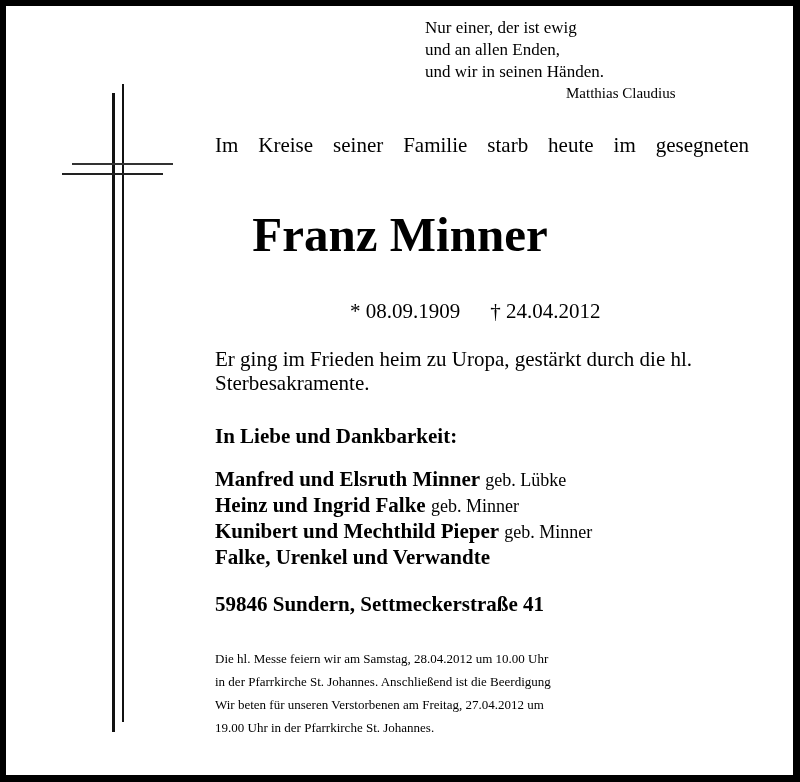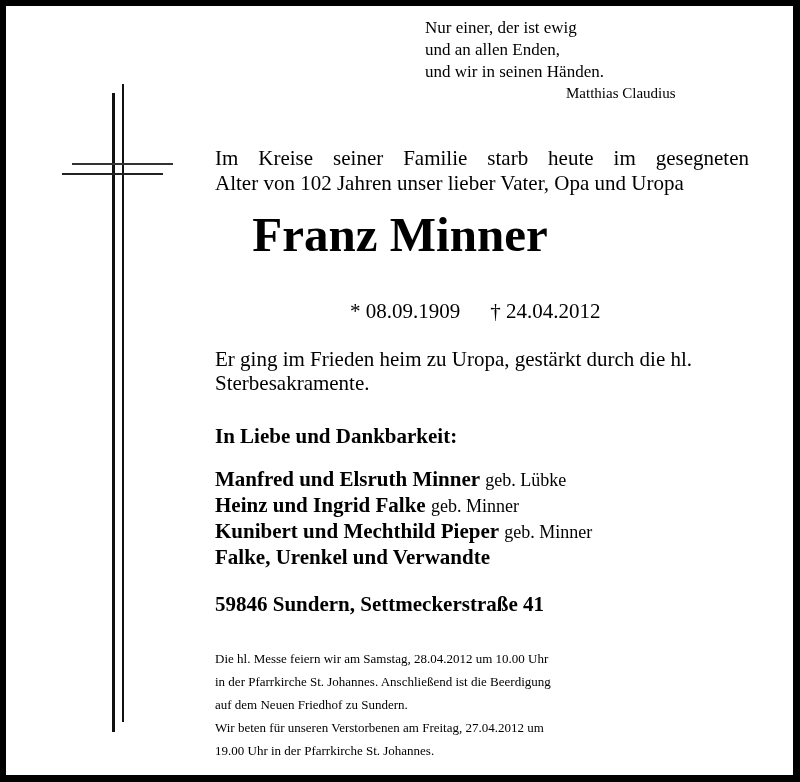--- a/index.html
+++ b/index.html
@@ -2,21 +2,21 @@
 <html><head>
 <meta charset="utf-8">
 <style>
   html, body { margin:0; padding:0; }
   body { width:800px; height:782px; background:#000; position:relative; overflow:hidden; }
   .page { position:absolute; left:6px; top:6px; width:787px; height:769px; background:#fff; }
   .serif { font-family: "Liberation Serif", "DejaVu Serif", serif; color:#000; }
   .abs { position:absolute; white-space:nowrap; }
   .motto { left:425px; top:17px; font-size:17px; line-height:22px; }
   .motto-author { left:566px; top:84px; font-size:15px; line-height:18px; }
-  .intro { left:215px; top:146px; width:534px; font-size:21px; line-height:25px; white-space:normal; }
+  .intro { left:215px; top:133px; width:534px; font-size:21px; line-height:25px; white-space:normal; }
   .intro .l1 { display:block; text-align:justify; text-align-last:justify; }
   .intro .l2 { display:block; }
   .name { left:0; width:800px; top:205px; text-align:center; font-size:49px; font-weight:bold; line-height:60px; }
   .dates { left:350px; top:298px; font-size:21px; line-height:26px; }
   .dates span.gap { display:inline-block; width:30px; }
   .para { left:215px; font-size:21px; line-height:24px; }
   .bold { font-weight:bold; }
   .small { font-weight:normal; font-size:18px;margin-top:7px; }
   .cross-line { position:absolute; background:#111; }
 </style>
@@ -34,21 +34,20 @@
 
 <div class="abs serif motto">
   <div>Nur einer, der ist ewig</div>
   <div>und an allen Enden,</div>
   <div>und wir in seinen Händen.</div>
 </div>
 <div class="abs serif motto-author">Matthias Claudius</div>
 
 <div class="abs serif intro">
   <span class="l1">Im Kreise seiner Familie starb heute im gesegneten</span>
-  <span class="l2">Alter von 102 Jahren unser lieber Vater, Opa und Uropa</span>
 </div>
 
 <div class="abs serif name">Franz Minner</div>
 
 <div class="abs serif dates">
   <span>* 08.09.1909</span><span class="gap"></span><span>† 24.04.2012</span>
 </div>
 
 <div class="abs serif para" style="top:347px;">
   <div>Er ging im Frieden heim zu Uropa, gestärkt durch die hl.</div>
@@ -62,16 +61,15 @@
   <div><span class="bold">Heinz und Ingrid Falke</span> <span class="small">geb. Minner</span></div>
   <div><span class="bold">Kunibert und Mechthild Pieper</span> <span class="small">geb. Minner</span></div>
   <div><span class="bold">Falke, Urenkel und Verwandte</span></div>
 </div>
 
 <div class="abs serif para bold" style="top:592px;">59846 Sundern, Settmeckerstraße 41</div>
 
 <div class="abs serif para" style="top:647px; font-size:13px; line-height:23px;">
   <div>Die hl. Messe feiern wir am Samstag, 28.04.2012 um 10.00 Uhr</div>
   <div>in der Pfarrkirche St. Johannes. Anschließend ist die Beerdigung</div>
-  <div>auf dem Neuen Friedhof zu Sundern.</div>
   <div>Wir beten für unseren Verstorbenen am Freitag, 27.04.2012 um</div>
   <div>19.00 Uhr in der Pfarrkirche St. Johannes.</div>
 </div>
 
 </body></html>

